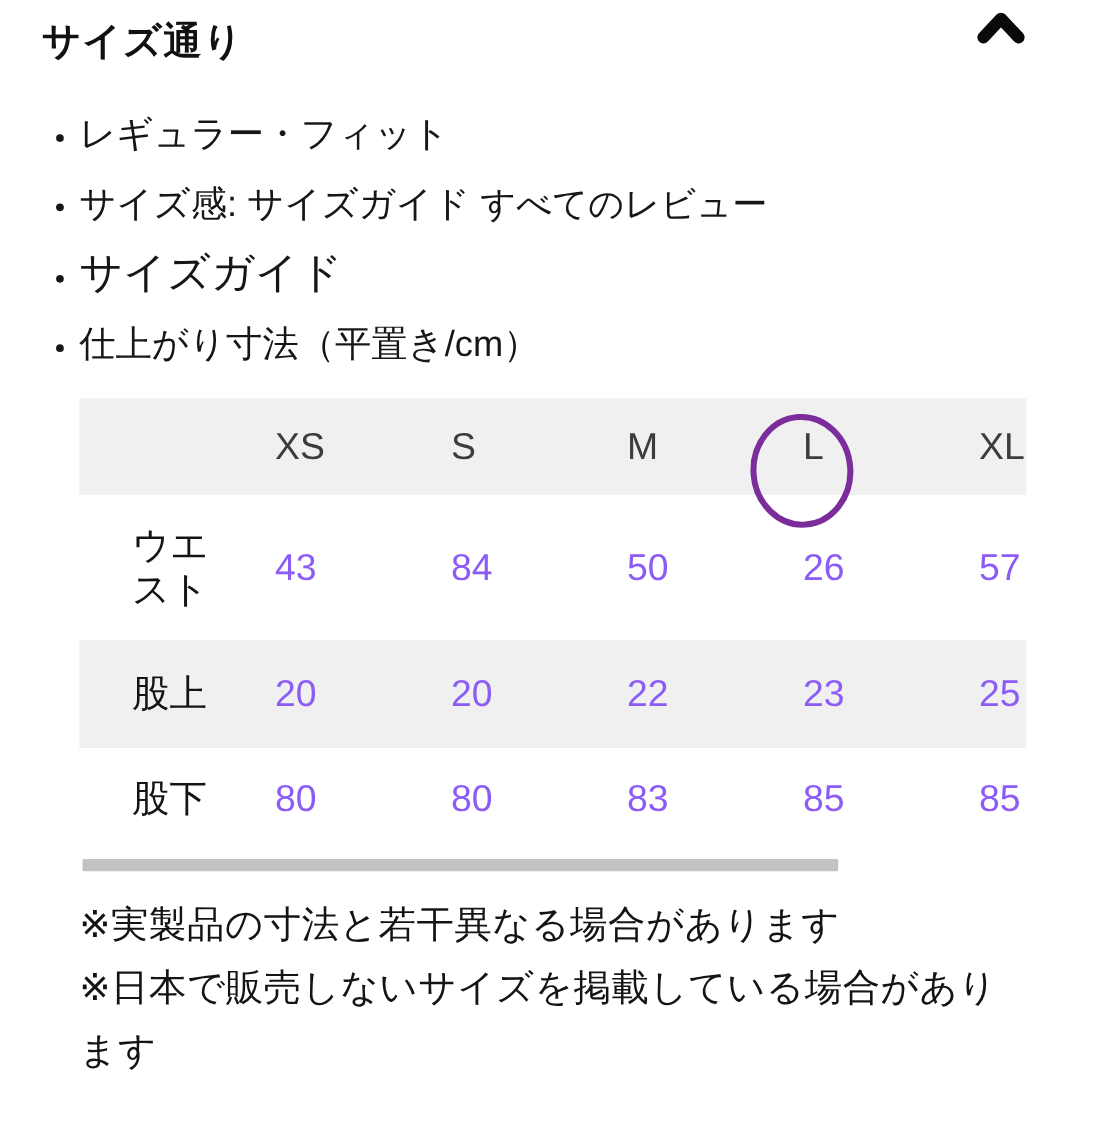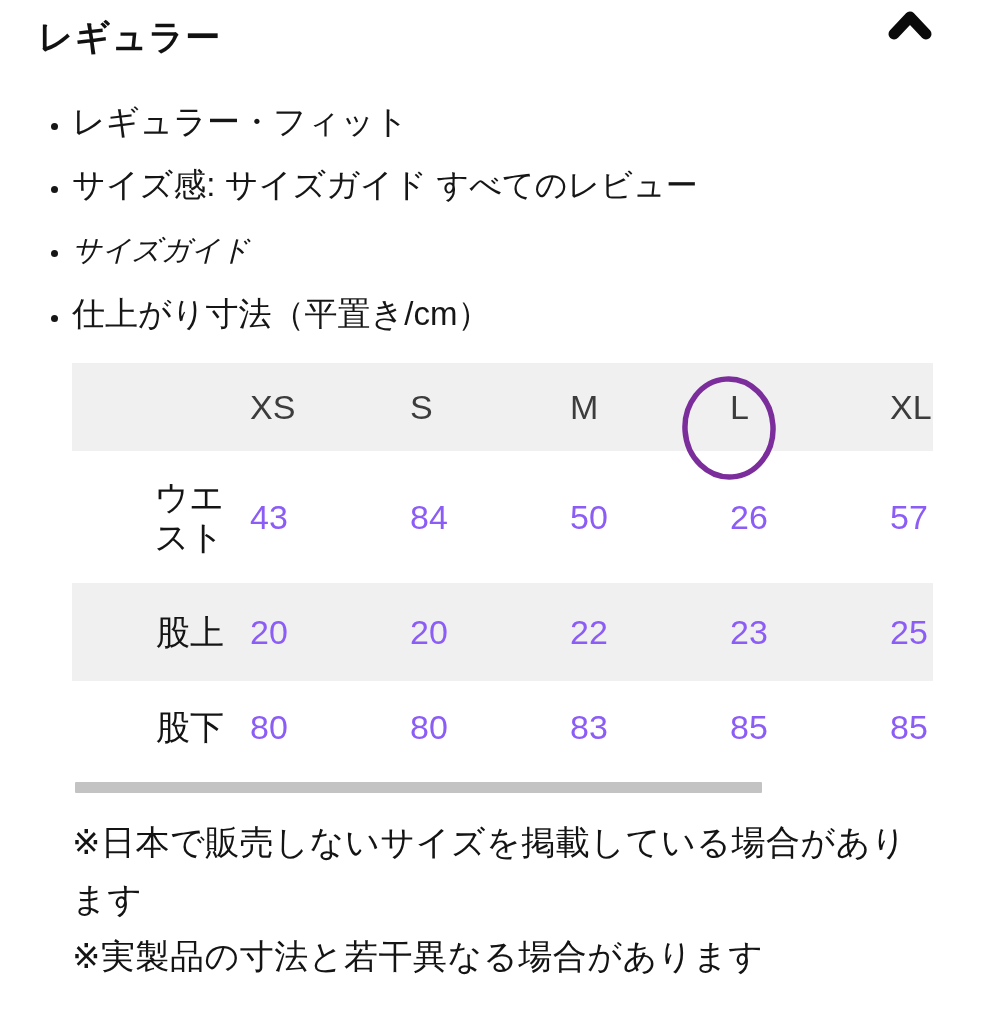--- a/index.html
+++ b/index.html
@@ -27,42 +27,41 @@
   
   ul.bullets {
     margin: 42px 0 16px 0; padding: 0 0 0 72px;
     list-style: disc; list-style-position: outside;
   }
   ul.bullets li {
     font-size: 33px; line-height: 37px; margin-bottom: 26px; color: #161616;
   }
   ul.bullets li::marker { font-size: 24px; }
   .bullet-link { font-size: 32px; color: #161616; text-decoration: none; }
-  li.smaller span { font-size: 29px; font-style: italic; }
+  li.smaller span { font-size: 39px; }
 
   
   .table-scroll {
     margin: 31px 18px 0 72px; width: 861px; overflow: hidden;
   }
   table.size-table {
     border-collapse: collapse; table-layout: fixed; width: 1078px;
     font-size: 34px;
   }
   table.size-table col.c-label { width: 178px; }
   table.size-table col.c-data  { width: 160px; }
   table.size-table col.c-last  { width: 260px; }
   table.size-table th, table.size-table td {
     padding: 0; text-align: left; vertical-align: middle;
     font-weight: 400; white-space: normal;
   }
   table.size-table .col-head { color: #3c3c3c; }
   table.size-table td.row-label {
     color: #141414; padding-left: 48px; padding-right: 26px;
     line-height: 40px;
-    text-align: right;
   }
   table.size-table td.val { color: #8b5cf6; }
   tr.r-head { height: 88px; background: #f0f0f0; }
   tr.r-1 { height: 132px; background: #ffffff; }
   tr.r-2 { height: 98px;  background: #f0f0f0; }
   tr.r-3 { height: 92px;  background: #ffffff; }
 
   
   .circle-annotation {
     position: absolute; left: 680px; top: 374px;
@@ -81,21 +80,21 @@
     margin: 0; font-size: 34px; line-height: 57px; color: #141414;
     letter-spacing: 0.5px;
   }
 </style>
 </head>
 <body>
 
 <div class="page">
 
   <div class="section-header">
-    <h2 class="section-title">レギュラー</h2>
+    <h2 class="section-title">サイズ通り</h2>
   </div>
 
   <button class="collapse-btn" aria-label="collapse">
     <span>
       <svg width="48" height="34" viewBox="0 0 48 34">
         <polyline points="8,26 24,9 40,26" fill="none" stroke="#0a0a0a" stroke-width="11" stroke-linecap="round" stroke-linejoin="round"></polyline>
       </svg>
     </span>
   </button>
 
@@ -160,22 +159,22 @@
           <td class="val">85</td>
           <td class="val">85</td>
         </tr>
       </tbody>
     </table>
   </div>
 
   <div class="hscrollbar"></div>
 
   <div class="footnotes">
+    <p>※実製品の寸法と若干異なる場合があります</p>
     <p>※日本で販売しないサイズを掲載している場合があります</p>
-    <p>※実製品の寸法と若干異なる場合があります</p>
   </div>
 
   <div class="circle-annotation">
     <svg width="98" height="108" viewBox="0 0 98 108">
       <ellipse cx="49" cy="54" rx="44" ry="49" fill="none" stroke="#7c2d9c" stroke-width="5.5" transform="rotate(-4 49 54)"></ellipse>
     </svg>
   </div>
 
 </div>
 

